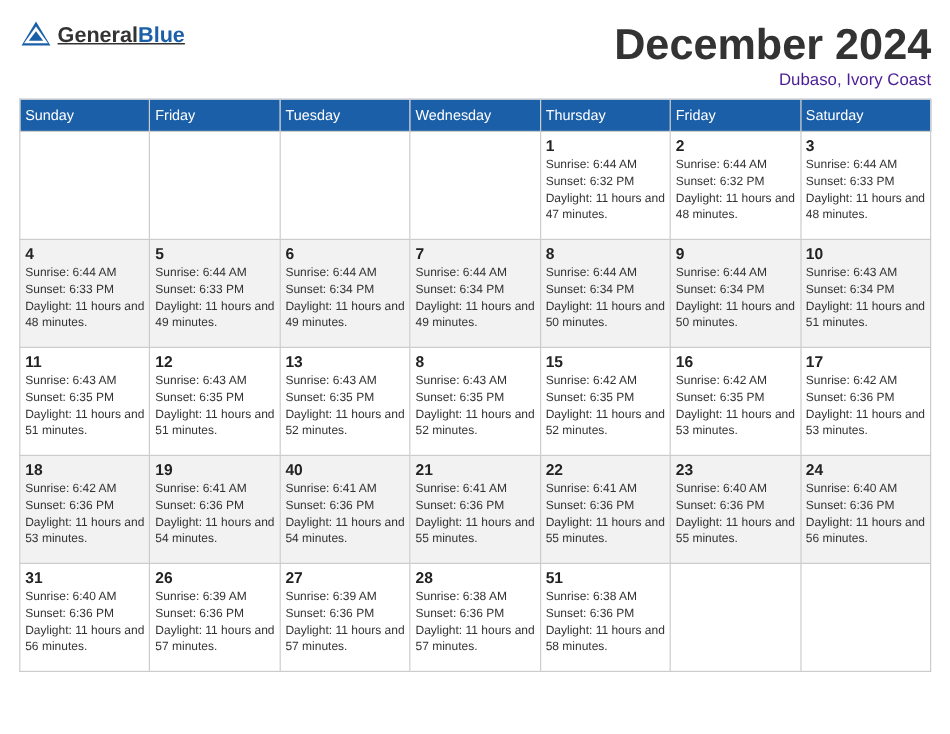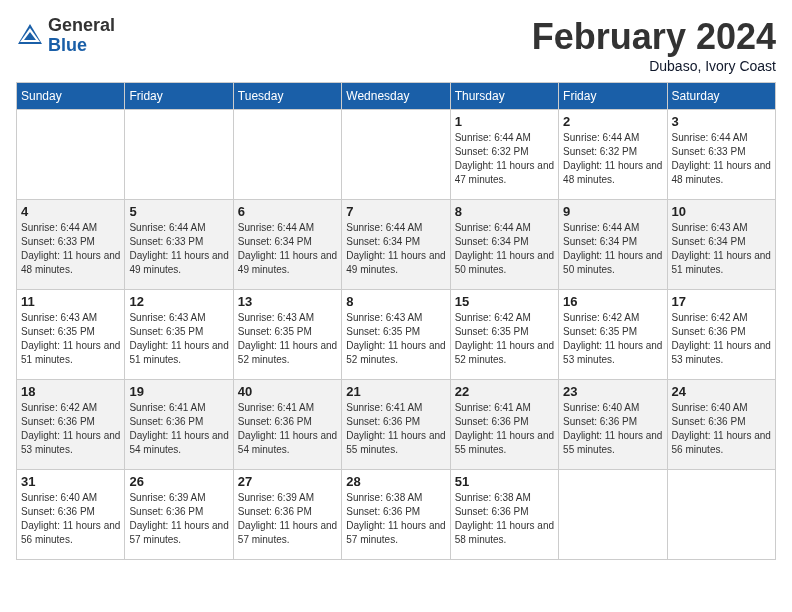--- a/index.html
+++ b/index.html
@@ -16,38 +16,39 @@
       align-items: flex-start;
       margin-bottom: 8px;
     }
     .logo {
       display: flex;
       align-items: center;
       gap: 4px;
     }
     .logo-text {
       display: flex;
-      flex-direction: column;
+      flex-direction: row;
       line-height: 1.1;
+      text-decoration: underline;
     }
     .logo-icon {
       width: 28px;
       height: 28px;
     }
     .title-area {
       text-align: right;
     }
     .month-title {
       font-size: 36px;
       font-weight: bold;
       color: #333;
     }
     .subtitle {
       font-size: 14px;
-      color: #0f172a;
+      color: #4c1d95;
     }
     table {
       width: 100%;
       border-collapse: collapse;
       font-size: 11px;
     }
     thead tr {
       background-color: #1a5fa8;
       color: white;
     }
@@ -100,21 +101,21 @@
       <polygon points="14,2 26,22 2,22" fill="#1a5fa8"></polygon>
       <polygon points="14,6 24,20 4,20" fill="white"></polygon>
       <polygon points="14,10 20,18 8,18" fill="#1a5fa8"></polygon>
     </svg>
     <div class="logo-text">
       <span style="font-size:18px;font-weight:bold;color:#333;line-height:1.1;">General</span>
       <span style="font-size:18px;font-weight:bold;color:#1a5fa8;line-height:1.1;">Blue</span>
     </div>
   </div>
   <div class="title-area">
-    <div class="month-title">February 2024</div>
+    <div class="month-title">December 2024</div>
     <div class="subtitle">Dubaso, Ivory Coast</div>
   </div>
 </div>
 
 <table>
   <thead>
     <tr>
     <th>Sunday</th>
         <th>Friday</th>
         <th>Tuesday</th>

